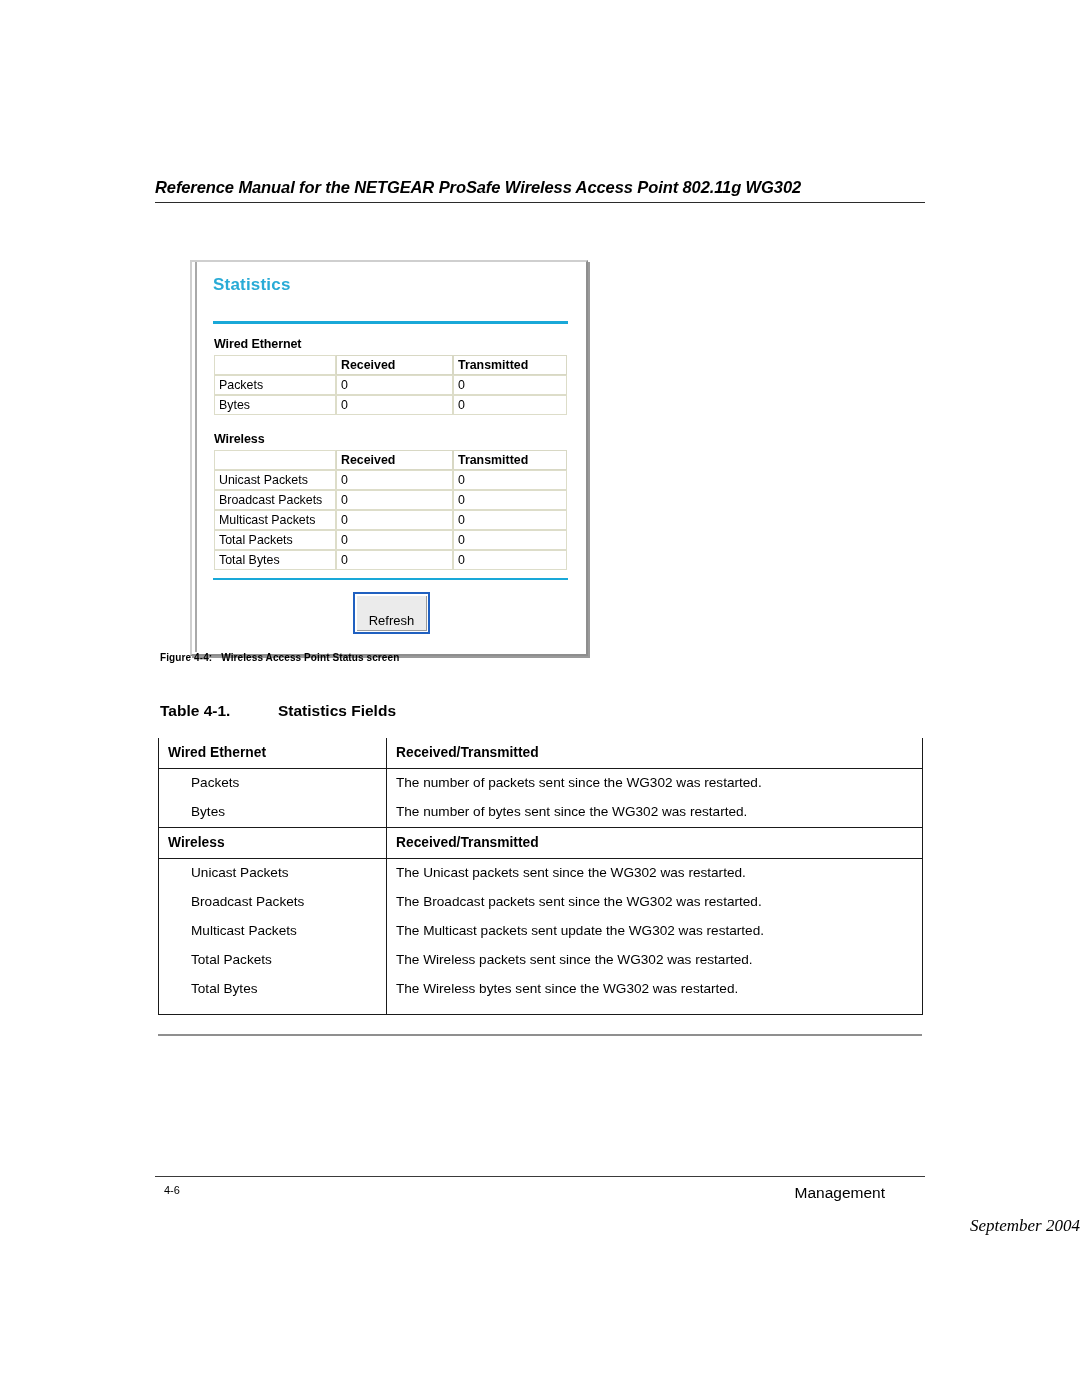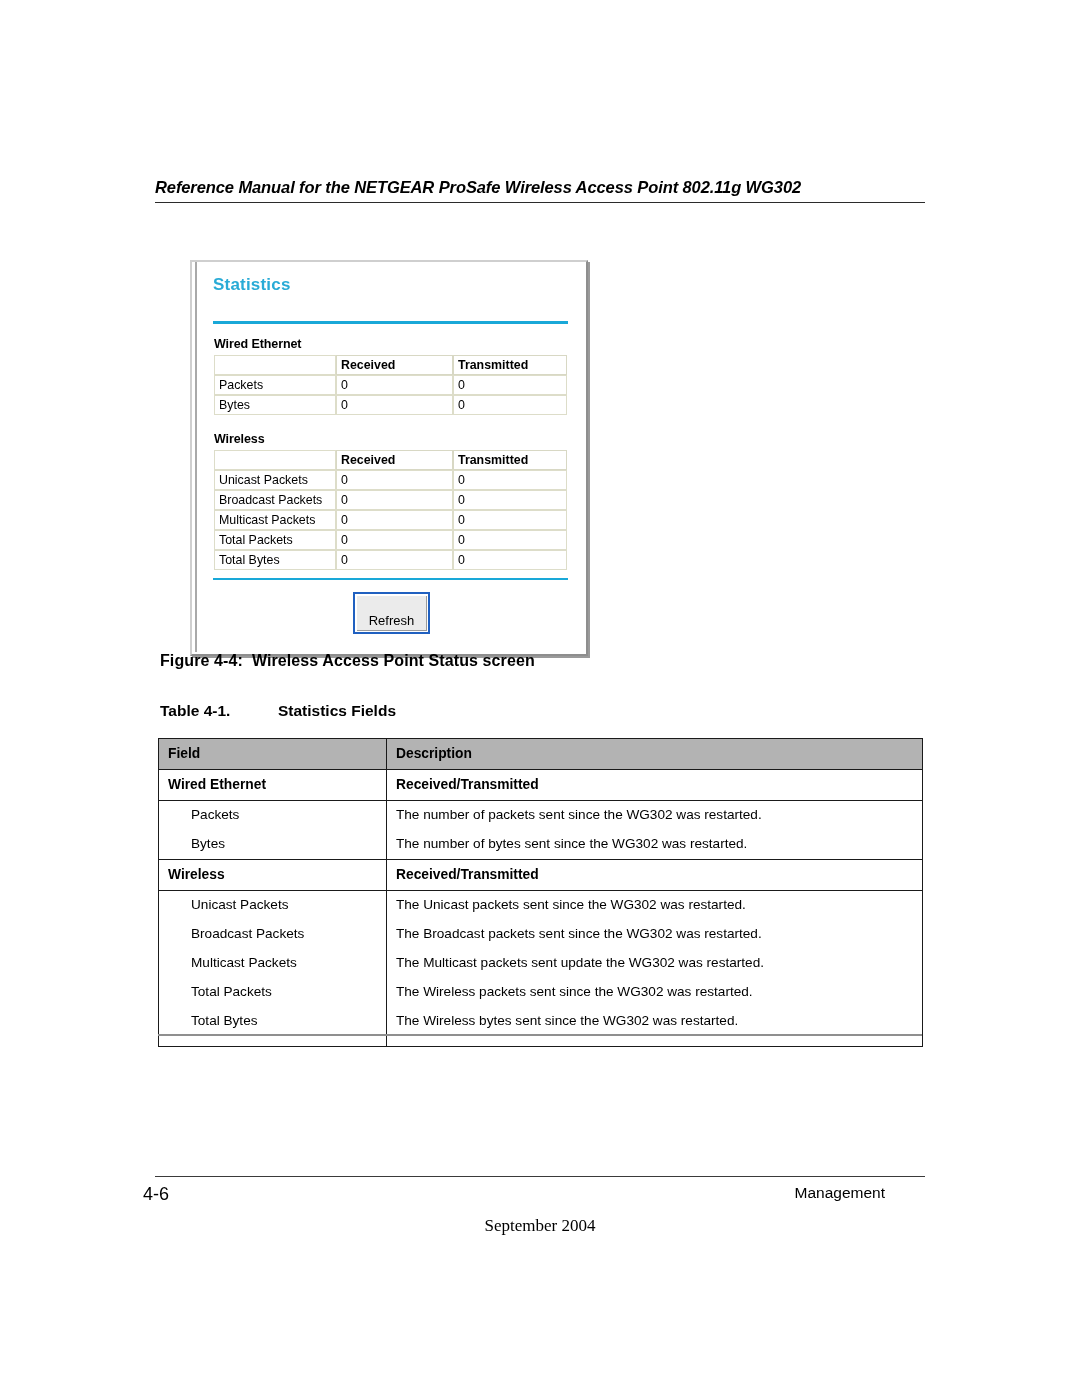--- a/index.html
+++ b/index.html
@@ -136,21 +136,21 @@
     box-shadow: inset 1px 1px 0 #ffffff, inset -1px -1px 0 #9b9b9b;
     cursor: default;
   }
 
   
   .fig-caption {
     position: absolute;
     left: 160px;
     top: 652px;
     font-weight: bold;
-    font-size: 16px;
+    font-size: 10px;
     letter-spacing: 0.1px;
     white-space: nowrap;
   }
   .fig-caption .fc-num { margin-right: 9px; }
 
   .tbl-caption {
     position: absolute;
     left: 160px;
     top: 702px;
     font-weight: bold;
@@ -216,37 +216,38 @@
   
   .foot-rule {
     position: absolute;
     left: 155px;
     top: 1176px;
     width: 770px;
     border-top: 1.5px solid #3a3a3a;
   }
   .foot-left {
     position: absolute;
-    left: 143px;
+    left: 164px;
     top: 1184px;
-    font-size: 18px;
+    font-size: 11px;
   }
   .foot-right {
     position: absolute;
     right: 155px;
     top: 1184px;
     font-size: 15.5px;
   }
   .foot-date {
     position: absolute;
     left: 0;
     top: 1216px;
     width: 1080px;
-    text-align: center;
+    text-align: right;
     font-family: "Liberation Serif", serif;
+    font-style: italic;
     font-size: 17px;
   }
 </style>
 </head>
 <body>
 
 <div class="page">
 
   <div class="run-header">
     <div class="rh-text">Reference Manual for the NETGEAR ProSafe Wireless Access Point 802.11g WG302</div>
@@ -344,24 +345,20 @@
   <div class="tbl-caption">
     <span class="tc-num">Table 4-1.</span><span>Statistics Fields</span>
   </div>
 
   <table class="maintable">
     <colgroup>
         <col class="mc1">
         <col class="mc2">
       </colgroup>
     <tbody>
-      <tr class="hdr">
-        <td>Field</td>
-        <td>Description</td>
-      </tr>
 
       <tr class="grp">
         <td>Wired Ethernet</td>
         <td>Received/Transmitted</td>
       </tr>
       <tr class="item">
         <td class="indent">Packets</td>
         <td class="desc">The number of packets sent since the WG302 was restarted.</td>
       </tr>
       <tr class="item">

